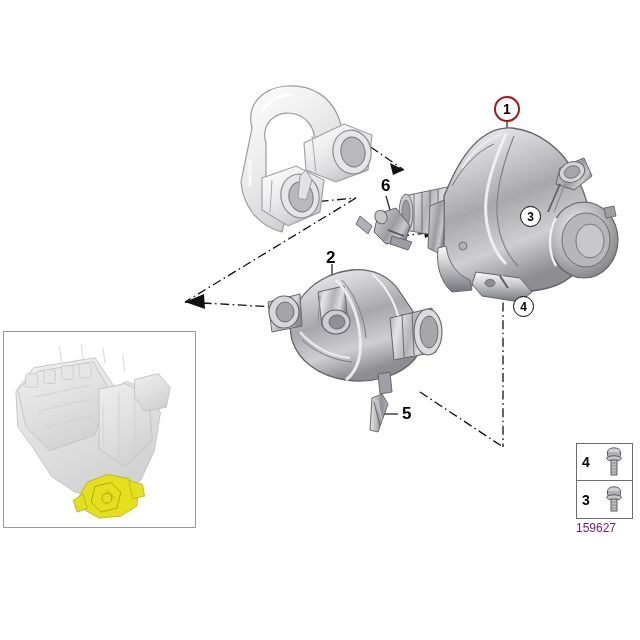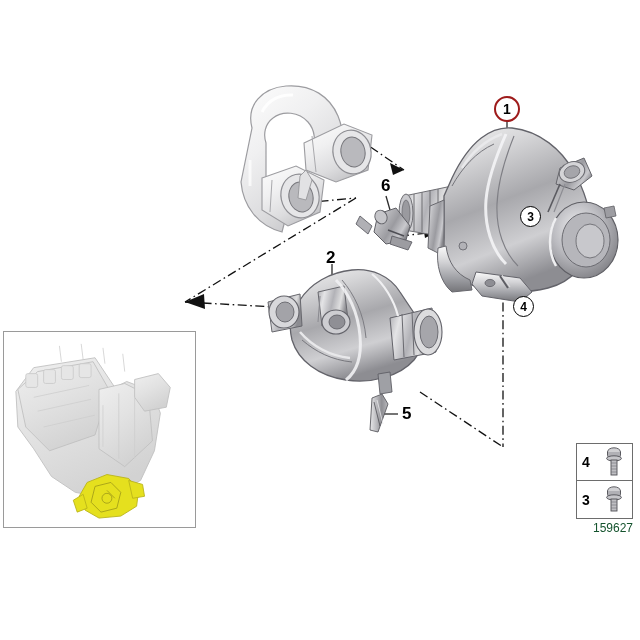--- a/index.html
+++ b/index.html
@@ -98,24 +98,24 @@
     flex: 1;
     display: flex;
     align-items: center;
     justify-content: center;
   }
   #legend-code {
     position: absolute;
     left: 576px;
     top: 521px;
     width: 57px;
-    text-align: right;
+    text-align: left;
     font-family: "Liberation Sans", sans-serif;
     font-size: 12px;
-    color: #14532d;
+    color: #701a75;
   }
 </style>
 </head>
 <body>
 
 <div id="page">
 
   <svg id="art" viewBox="0 0 640 640">
     <defs>
       <linearGradient id="metalA" x1="0" y1="0" x2="0.35" y2="1">

